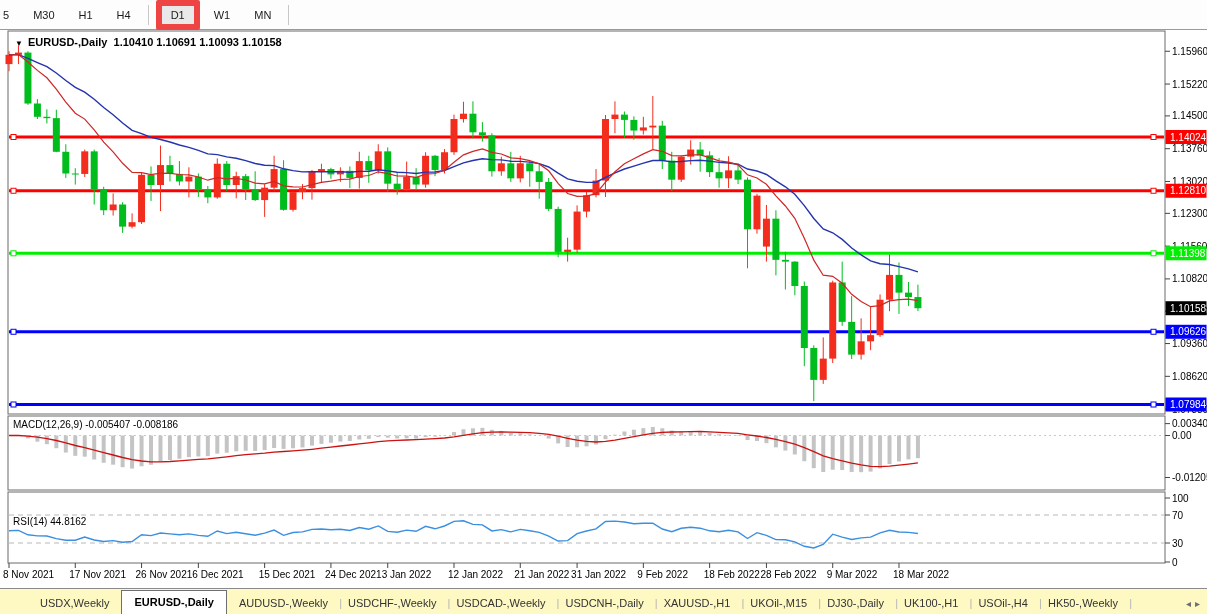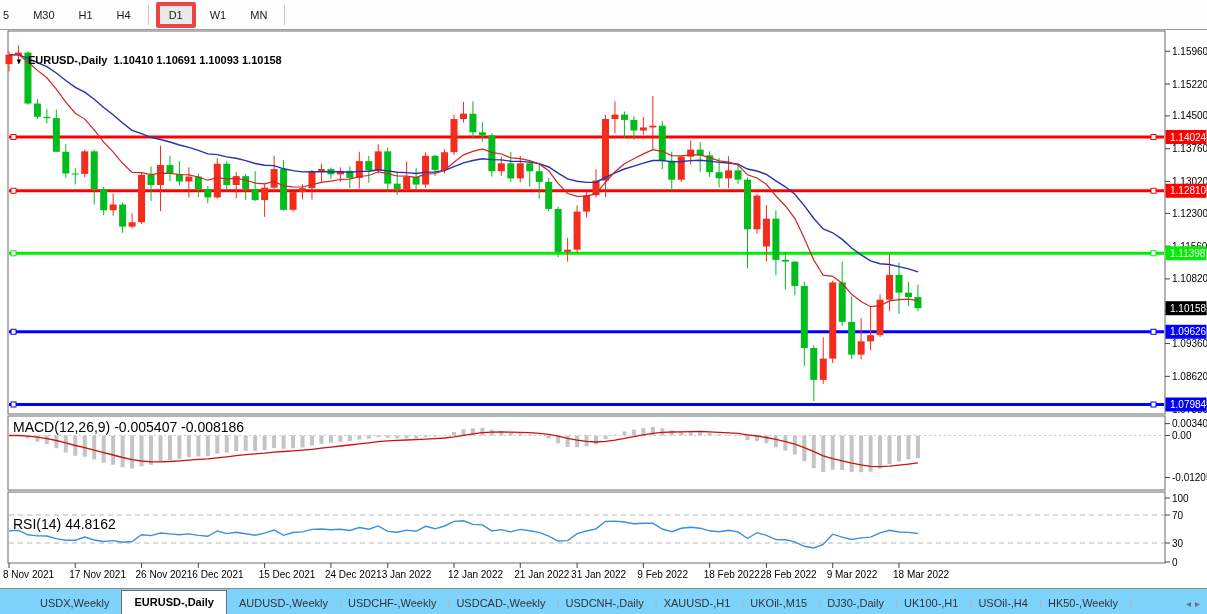--- a/index.html
+++ b/index.html
@@ -4,33 +4,33 @@
 <style>
   html,body{margin:0;padding:0;}
   body{width:1207px;height:614px;position:relative;background:#ffffff;
        font-family:"Liberation Sans",sans-serif;overflow:hidden;}
   
   .toolbar{position:absolute;left:0;top:0;width:1207px;height:29px;background:#fdfdfd;
            border-bottom:1px solid #9a9a9a;display:flex;align-items:center;z-index:5;}
   .tfbtn{font-size:11px;color:#1a1a1a;padding:3px 9px;margin:0 2px;border:1px solid transparent;
          white-space:nowrap;cursor:default;}
   .tfbtn.first{padding-left:2px;margin-left:0;}
-  .tfbtn.active{background:#e9e9e9;border:4px solid #ef4444;border-radius:2px;}
+  .tfbtn.active{background:#e9e9e9;border:6px solid #ef4444;border-radius:2px;}
   .vsep{width:1px;height:20px;background:#c8c8c8;margin:0 5px;}
   
   .chart-title{position:absolute;left:15px;top:36px;font-size:11px;font-weight:700;color:#000;
-               z-index:4;white-space:nowrap;margin-top:18px;}
+               z-index:4;white-space:nowrap;}
   .chart-title .dd{font-size:8px;margin-right:5px;}
-  .ind-label{position:absolute;font-size:14px;color:#000;z-index:4;white-space:nowrap;}
+  .ind-label{position:absolute;font-size:10px;color:#000;z-index:4;white-space:nowrap;}
   #macd-label{left:13px;top:419px;}
   #rsi-label{left:13px;top:516px;}
   
   #chart-svg{position:absolute;left:0;top:0;z-index:1;}
   
-  .tabbar{position:absolute;left:0;top:588px;width:1207px;height:26px;background:#7dd3fc;
+  .tabbar{position:absolute;left:0;top:588px;width:1207px;height:26px;background:#fef9c3;
           border-top:1px solid #8a8a8a;display:flex;align-items:flex-end;padding-left:30px;
           box-sizing:border-box;z-index:5;}
   .tab{font-size:11px;color:#333;padding:4px 10px 5px 10px;white-space:nowrap;cursor:default;
        position:relative;}
   .tab:not(.active):not(.no-sep)::after{content:"|";color:#b5b5b5;position:absolute;right:-4px;top:4px;}
   .tab.active{background:#ffffff;font-weight:700;color:#000;border:1px solid #6f6f6f;border-bottom:none;
               padding:5px 12px 6px 12px;margin:0 2px;}
   .tab-arrows{position:absolute;right:3px;bottom:5px;font-size:10px;color:#6f6f6f;letter-spacing:4px;}
 </style>
 </head>

